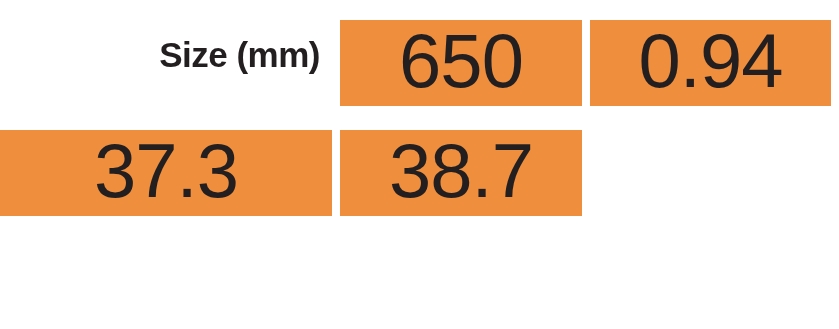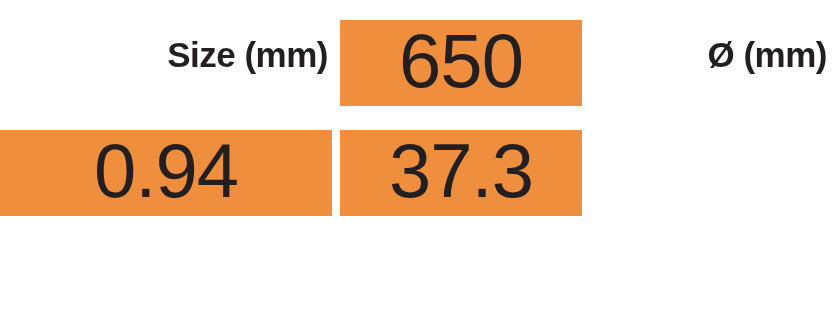--- a/index.html
+++ b/index.html
@@ -22,21 +22,21 @@
     display: grid;
     grid-template-columns: 340px 250px 249px;
     grid-template-rows: 110px 110px 109px;
     column-gap: 0;
     row-gap: 0;
   }
   .row-label {
     display: flex;
     align-items: center;
     justify-content: flex-end;
-    padding-right: 12px;
+    padding-right: 20px;
     font-size: 35px;
     font-weight: bold;
     color: #231f20;
     letter-spacing: -0.5px;
     white-space: nowrap;
   }
   .cell {
     margin: 20px 8px 4px 0;
     background: #ef8e3c;
     display: flex;
@@ -56,22 +56,24 @@
 </head>
 <body>
 
 <div class="spec-table">
 
   <div class="row-label">Size (mm)</div>
   <div class="cell">
       <span>650</span>
     </div>
 
-  <div class="row-label">Ø (mm)</div>
   <div class="cell">
       <span>0.94</span>
     </div>
 
   <div class="cell">
       <span>37.3</span>
     </div>
+  <div class="cell">
+      <span>38.7</span>
+    </div>
 
 </div>
 
 </body></html>

